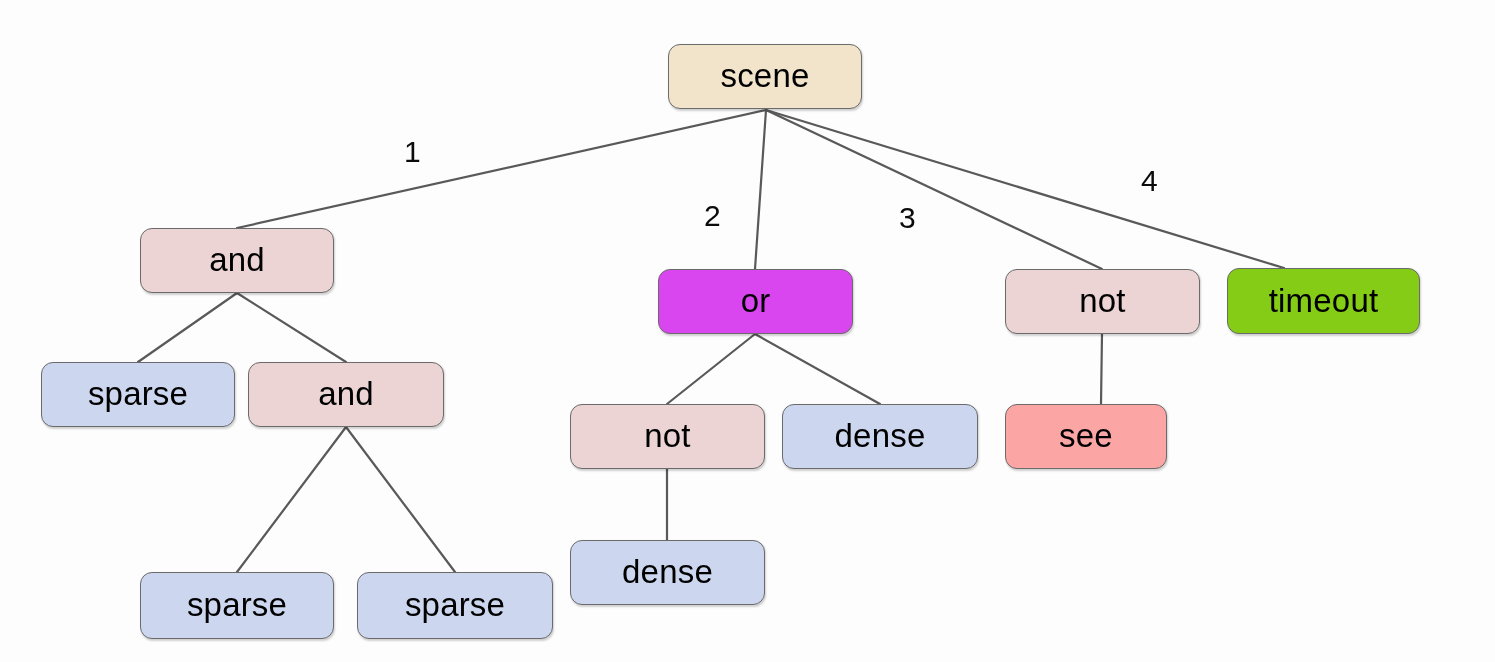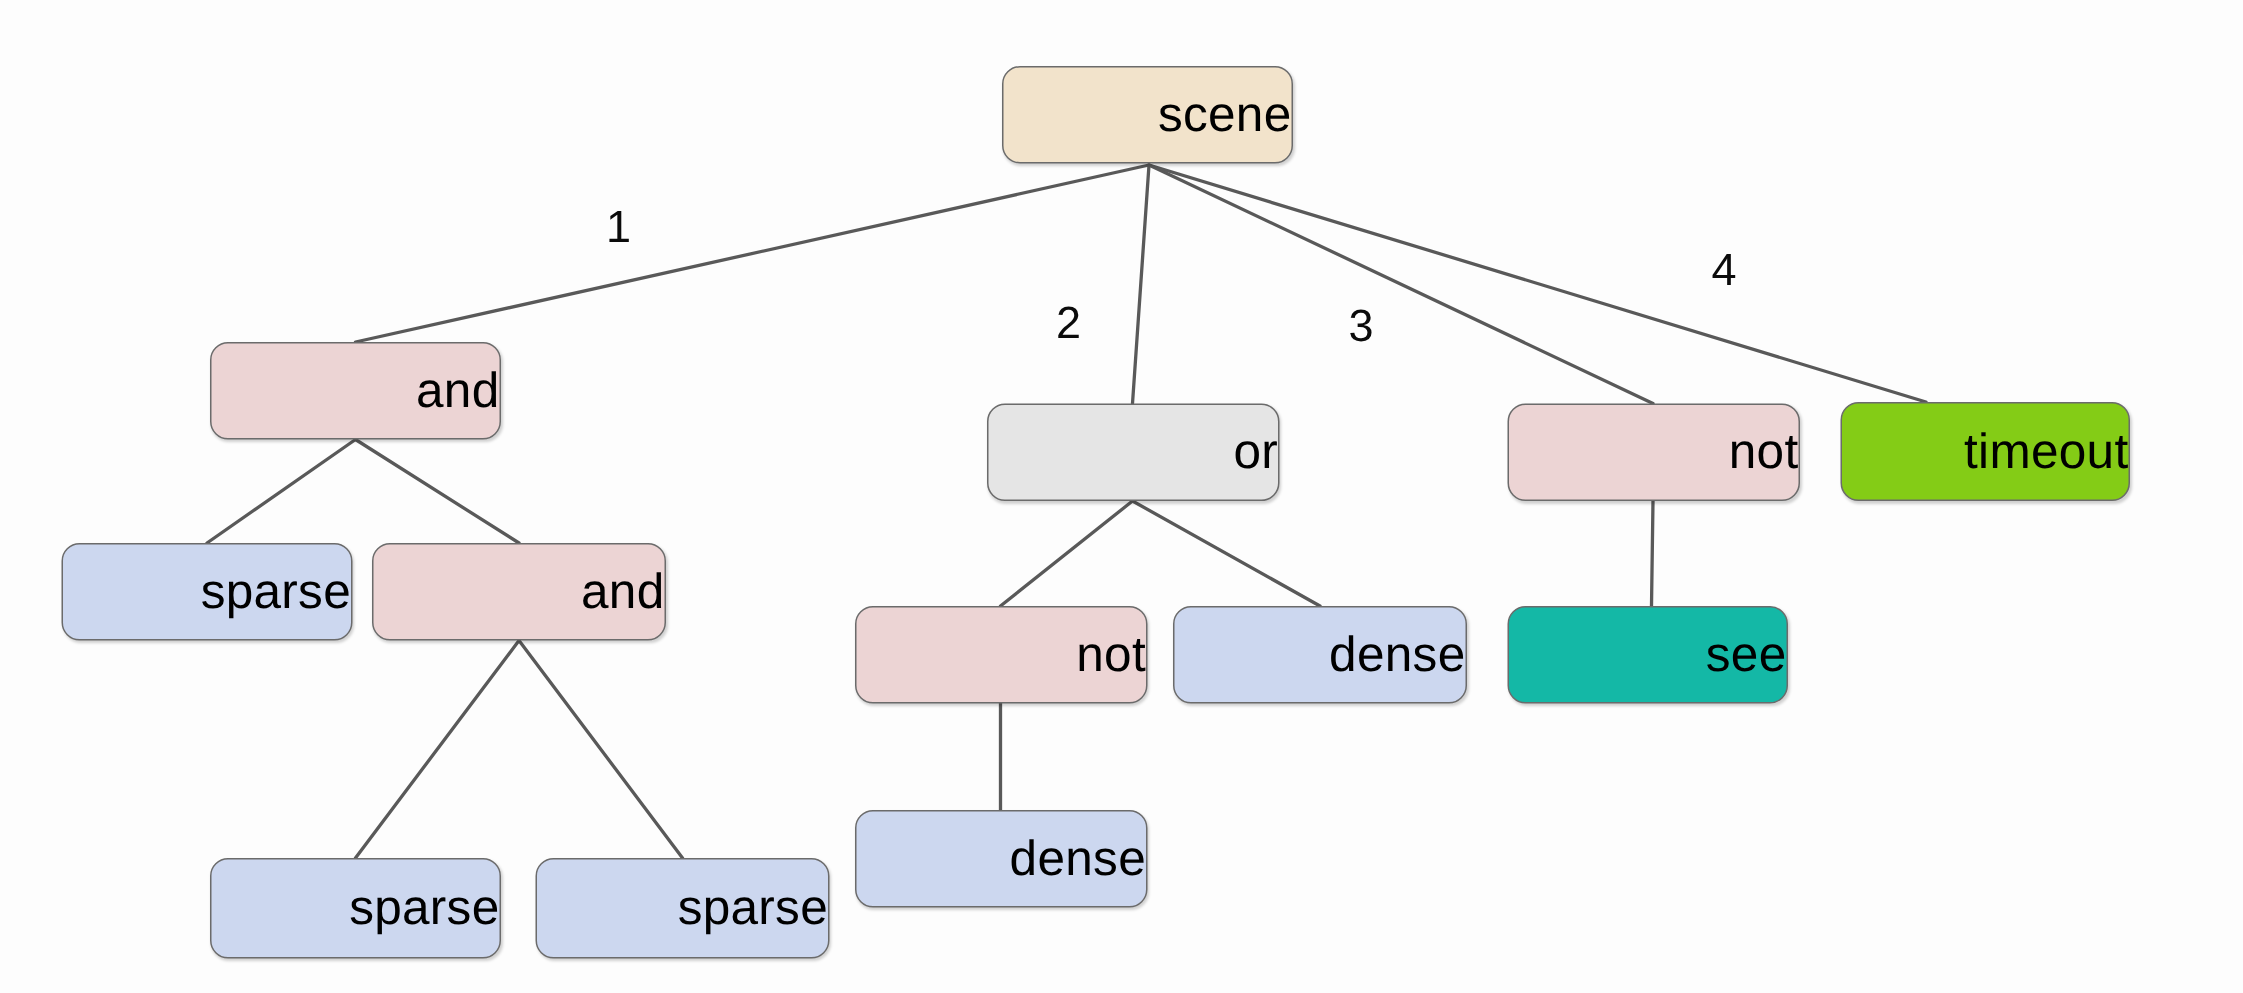--- a/index.html
+++ b/index.html
@@ -29,21 +29,21 @@
     fill: none;
     stroke-linecap: round;
   }
   .node {
     position: absolute;
     box-sizing: border-box;
     border: 1.8px solid #6b6b6b;
     border-radius: 12px;
     display: flex;
     align-items: center;
-    justify-content: flex-end;
+    justify-content: center;
     color: #000000;
     font-size: 33px;
     line-height: 1;
     letter-spacing: 0.2px;
     box-shadow: 1px 1.5px 2px rgba(0,0,0,0.18);
   }
   .node-label {
     display: block;
     transform: translateY(-1px);
   }
@@ -85,36 +85,36 @@
       </div>
       <div class="node" style="left: 248px; top: 362px; width: 196px; height: 65px; background: rgb(236, 212, 212); border-color: rgb(107, 107, 107);">
         <span class="node-label">and</span>
       </div>
       <div class="node" style="left: 140px; top: 572px; width: 194px; height: 67px; background: rgb(204, 215, 239); border-color: rgb(107, 107, 107);">
         <span class="node-label">sparse</span>
       </div>
       <div class="node" style="left: 357px; top: 572px; width: 196px; height: 67px; background: rgb(204, 215, 239); border-color: rgb(107, 107, 107);">
         <span class="node-label">sparse</span>
       </div>
-      <div class="node" style="left: 658px; top: 269px; width: 195px; height: 65px; background: #e5e5e5; border-color: rgb(107, 107, 107);">
+      <div class="node" style="left: 658px; top: 269px; width: 195px; height: 65px; background: #d946ef; border-color: rgb(107, 107, 107);">
         <span class="node-label">or</span>
       </div>
       <div class="node" style="left: 570px; top: 404px; width: 195px; height: 65px; background: rgb(236, 212, 212); border-color: rgb(107, 107, 107);">
         <span class="node-label">not</span>
       </div>
       <div class="node" style="left: 782px; top: 404px; width: 196px; height: 65px; background: rgb(204, 215, 239); border-color: rgb(107, 107, 107);">
         <span class="node-label">dense</span>
       </div>
       <div class="node" style="left: 570px; top: 540px; width: 195px; height: 65px; background: rgb(204, 215, 239); border-color: rgb(107, 107, 107);">
         <span class="node-label">dense</span>
       </div>
       <div class="node" style="left: 1005px; top: 269px; width: 195px; height: 65px; background: rgb(236, 212, 212); border-color: rgb(107, 107, 107);">
         <span class="node-label">not</span>
       </div>
-      <div class="node" style="left: 1005px; top: 404px; width: 187px; height: 65px; background: #14b8a6; border-color: rgb(107, 107, 107);">
+      <div class="node" style="left: 1005px; top: 404px; width: 162px; height: 65px; background: #fca5a5; border-color: rgb(107, 107, 107);">
         <span class="node-label">see</span>
       </div>
       <div class="node" style="left: 1227px; top: 268px; width: 193px; height: 66px; background: #84cc16; border-color: rgb(107, 107, 107);">
         <span class="node-label">timeout</span>
       </div>
     </div>
   <div id="label-layer">
       <div class="edge-label" style="left: 404px; top: 137px;">1</div>
       <div class="edge-label" style="left: 704px; top: 201px;">2</div>
       <div class="edge-label" style="left: 899px; top: 203px;">3</div>

